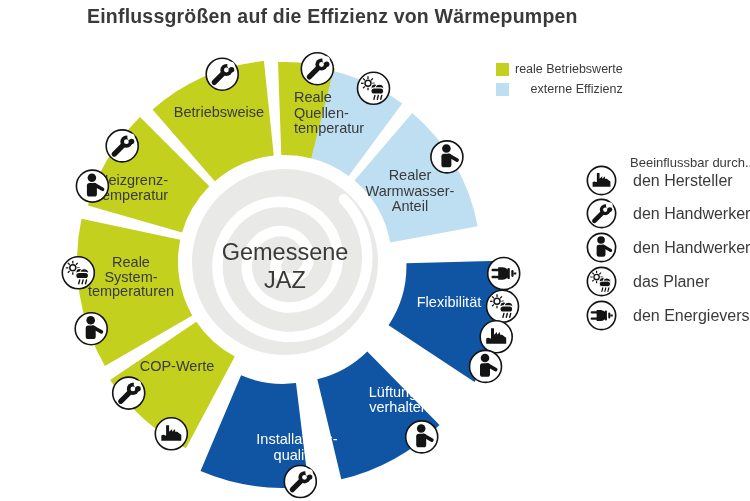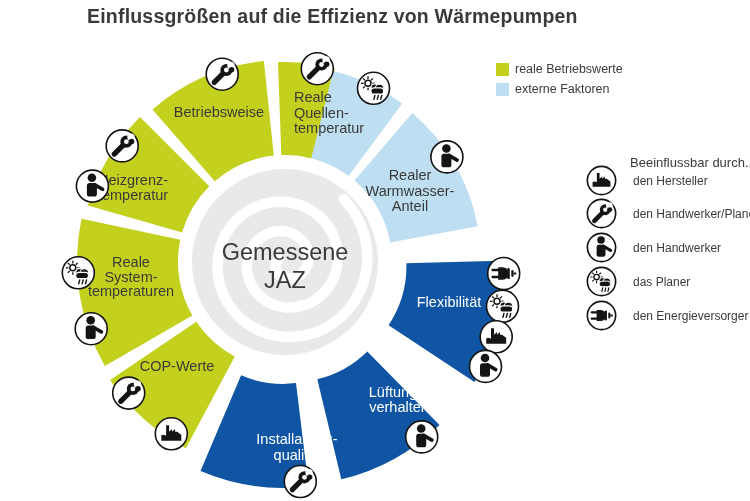--- a/index.html
+++ b/index.html
@@ -6,28 +6,28 @@
   .canvas{
     position:relative;width:750px;height:501px;background:#fff;overflow:hidden;
     font-family:"Liberation Sans","DejaVu Sans",sans-serif;color:#3a3a39;border-radius:28px;
   }
   .title{
     position:absolute;left:87px;top:5px;font-size:19.5px;font-weight:bold;
     color:#3a3a39;white-space:nowrap;letter-spacing:.2px;
   }
   .wheel-svg{position:absolute;left:0;top:0;}
   .legend{position:absolute;left:496px;top:59px;}
-  .legend-row{display:flex;align-items:center;height:20px;}
+  .legend-row{display:flex;align-items:center;height:20px;justify-content:space-between;}
   .swatch{width:13px;height:13px;display:inline-block;flex:0 0 13px;}
   .legend-label{font-size:12.5px;margin-left:6px;white-space:nowrap;}
   .influencers{position:absolute;left:586px;top:153px;width:164px;}
   .inf-heading{position:absolute;left:44px;top:2px;font-size:13px;white-space:nowrap;}
   .inf-row{position:absolute;left:0;display:flex;align-items:center;}
   .inf-row svg{flex:0 0 31px;}
-  .inf-label{font-size:12px;margin-left:16px;white-space:nowrap;}
+  .inf-label{font-size:16px;margin-left:16px;white-space:nowrap;}
 </style>
 </head>
 <body>
 
 <div class="canvas">
 
   <div class="title">Einflussgrößen auf die Effizienz von Wärmepumpen</div>
 
   <svg class="wheel-svg" width="750" height="501" viewBox="0 0 750 501">
       <path d="M 263.9 61.1 A 202 202 0 0 0 152.5 109.5 L 214.8 181.2 A 107 107 0 0 1 273.8 155.6 Z" fill="#c4d01e"></path>
@@ -232,21 +232,21 @@
       </g>
     </svg>
 
   <div class="legend">
     <div class="legend-row">
       <span class="swatch" style="background: rgb(196, 208, 30);"></span>
       <span class="legend-label">reale Betriebswerte</span>
     </div>
     <div class="legend-row">
       <span class="swatch" style="background: rgb(190, 223, 242);"></span>
-      <span class="legend-label">externe Faktoren</span>
+      <span class="legend-label">externe Effizienz</span>
     </div>
   </div>
 
   <div class="influencers">
     <div class="inf-heading">Beeinflussbar durch...</div>
     <div class="inf-row" style="top:12px">
       <svg width="31" height="31" viewBox="-16 -16 32 32">
           <circle cx="0" cy="0" r="14.6" fill="#fff" stroke="#141414" stroke-width="1.7"></circle>
           <g transform="scale(0.92)">
             <path d="M -10 7 L -10 1.8 Q -7.8 0.2 -6 1.8 L -5.2 1.8 L -5.2 -8.5 L -2.2 -8.5 L -2.2 -2 L 0.8 -4.8 L 0.8 -2 L 3.8 -4.8 L 3.8 -2 L 6 -2 Q 8.2 0 10 1 L 10 7 Z" fill="#141414"></path>

